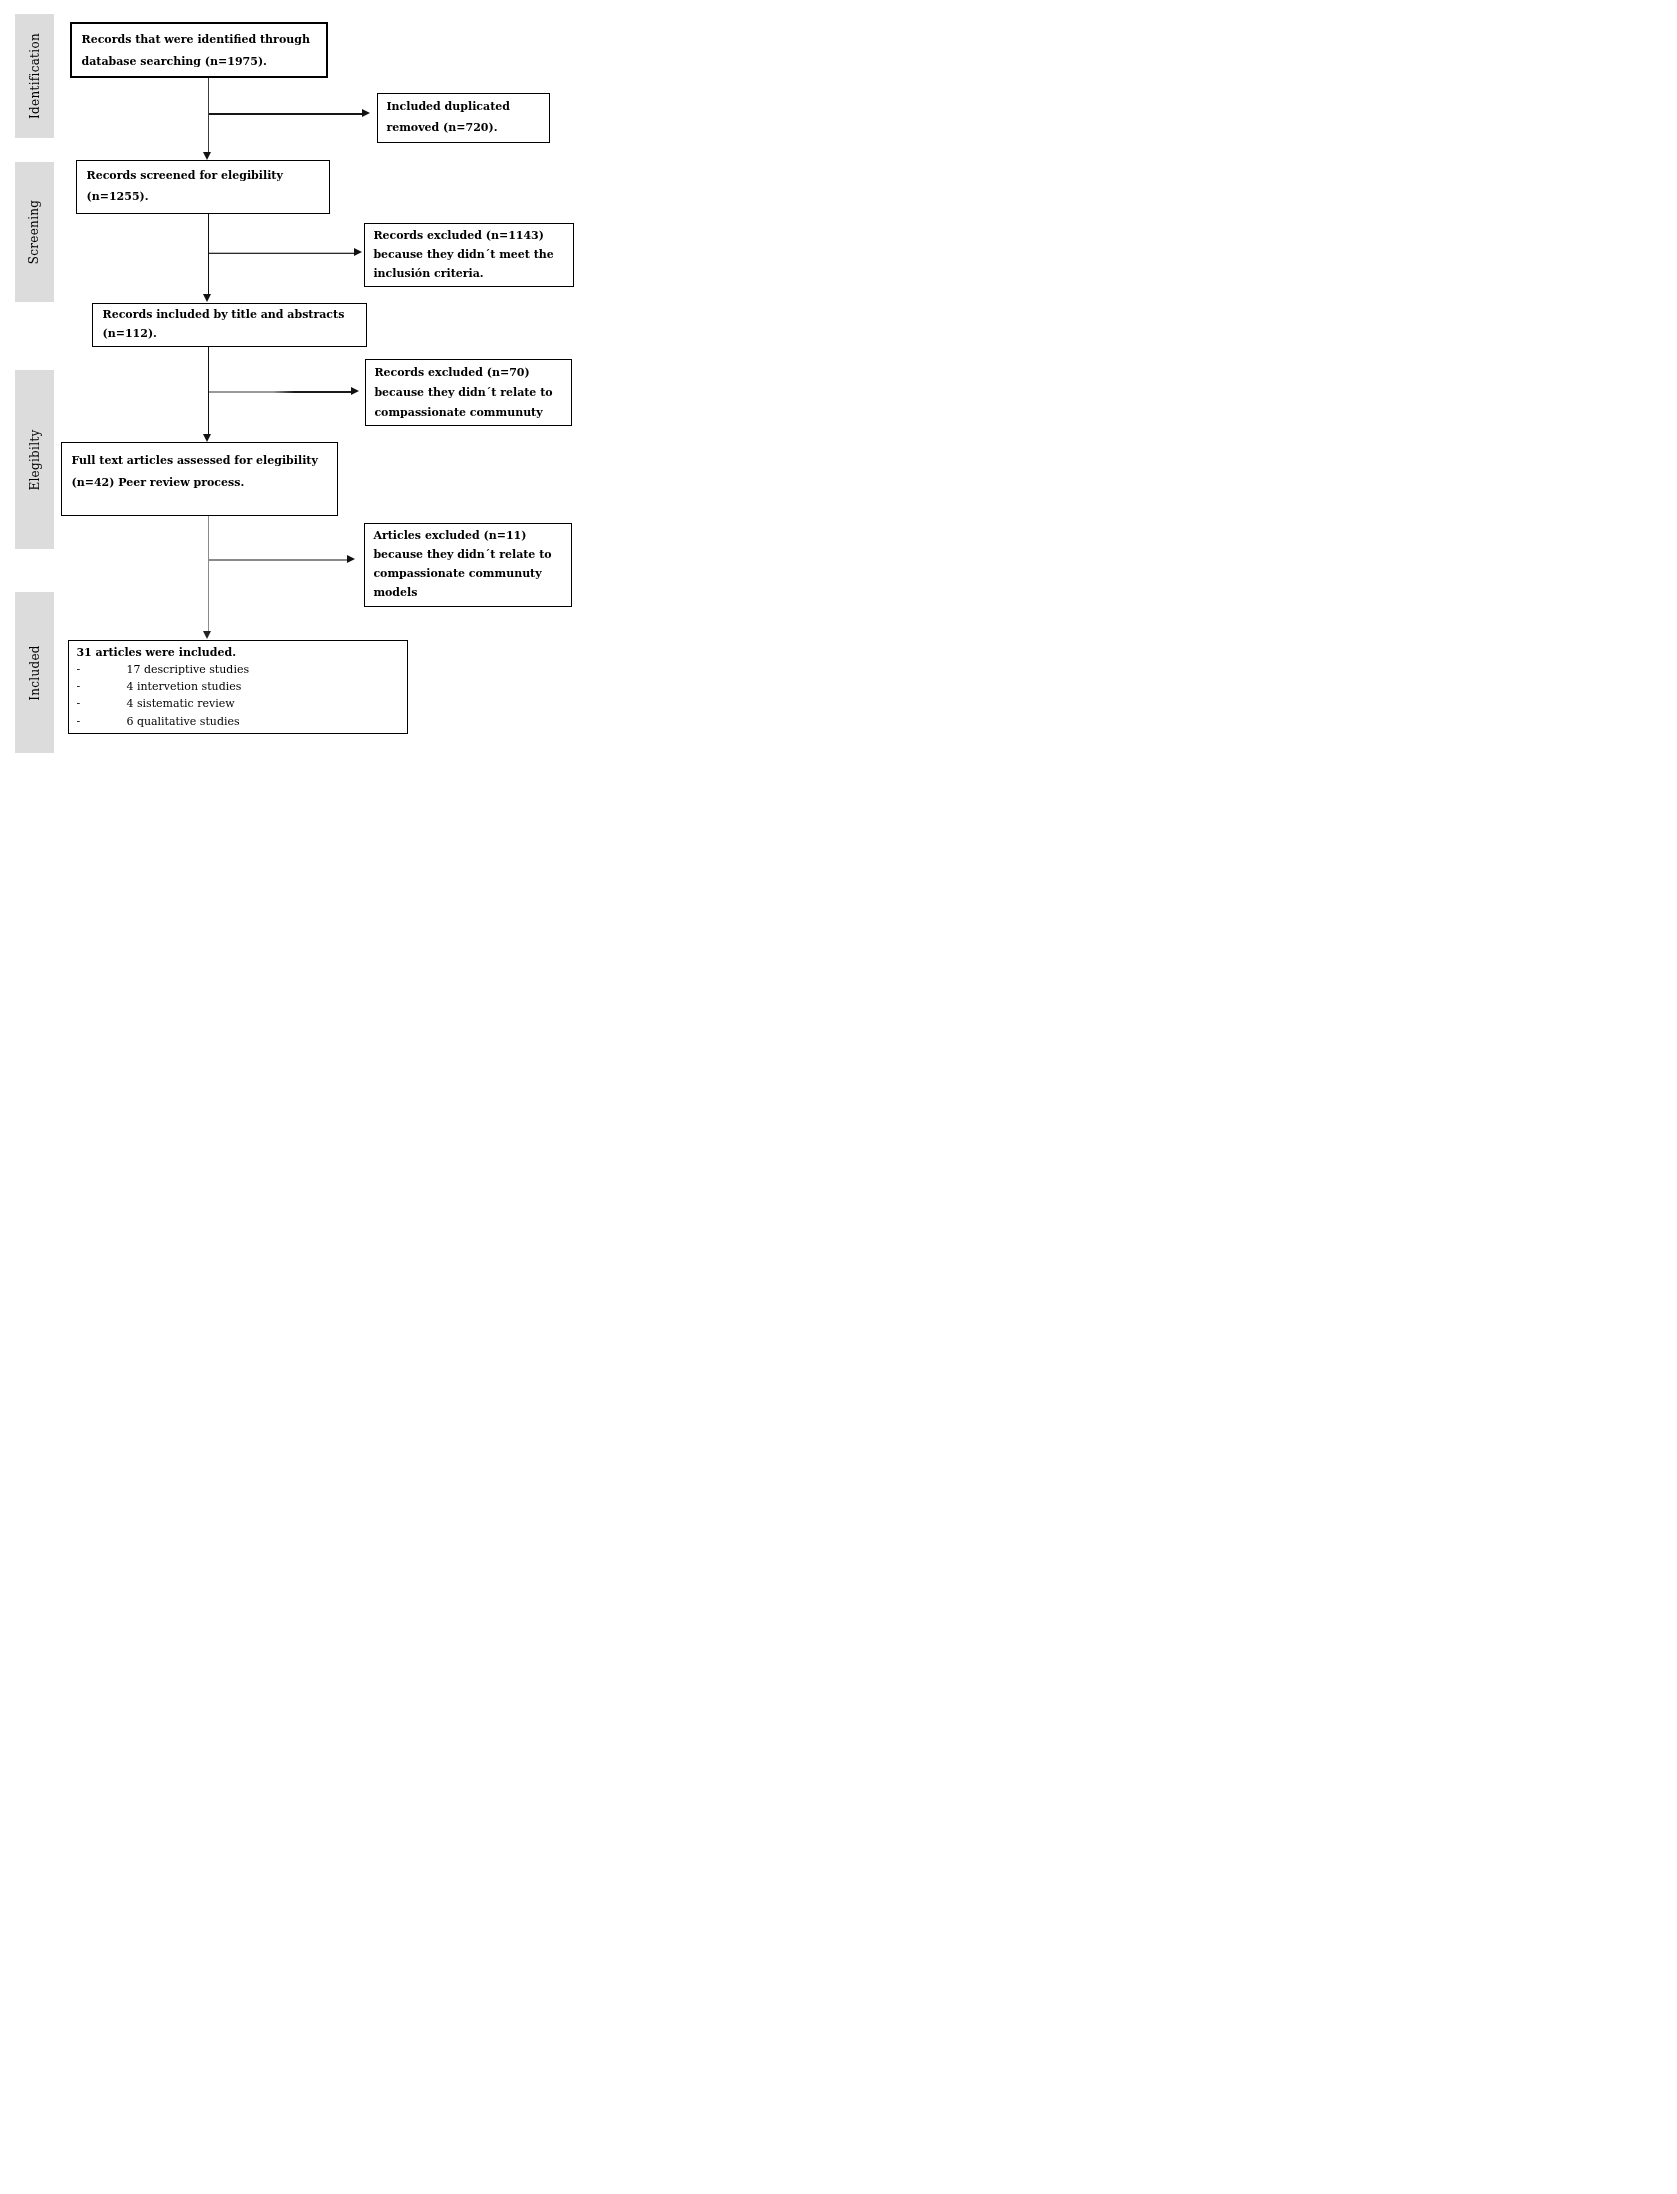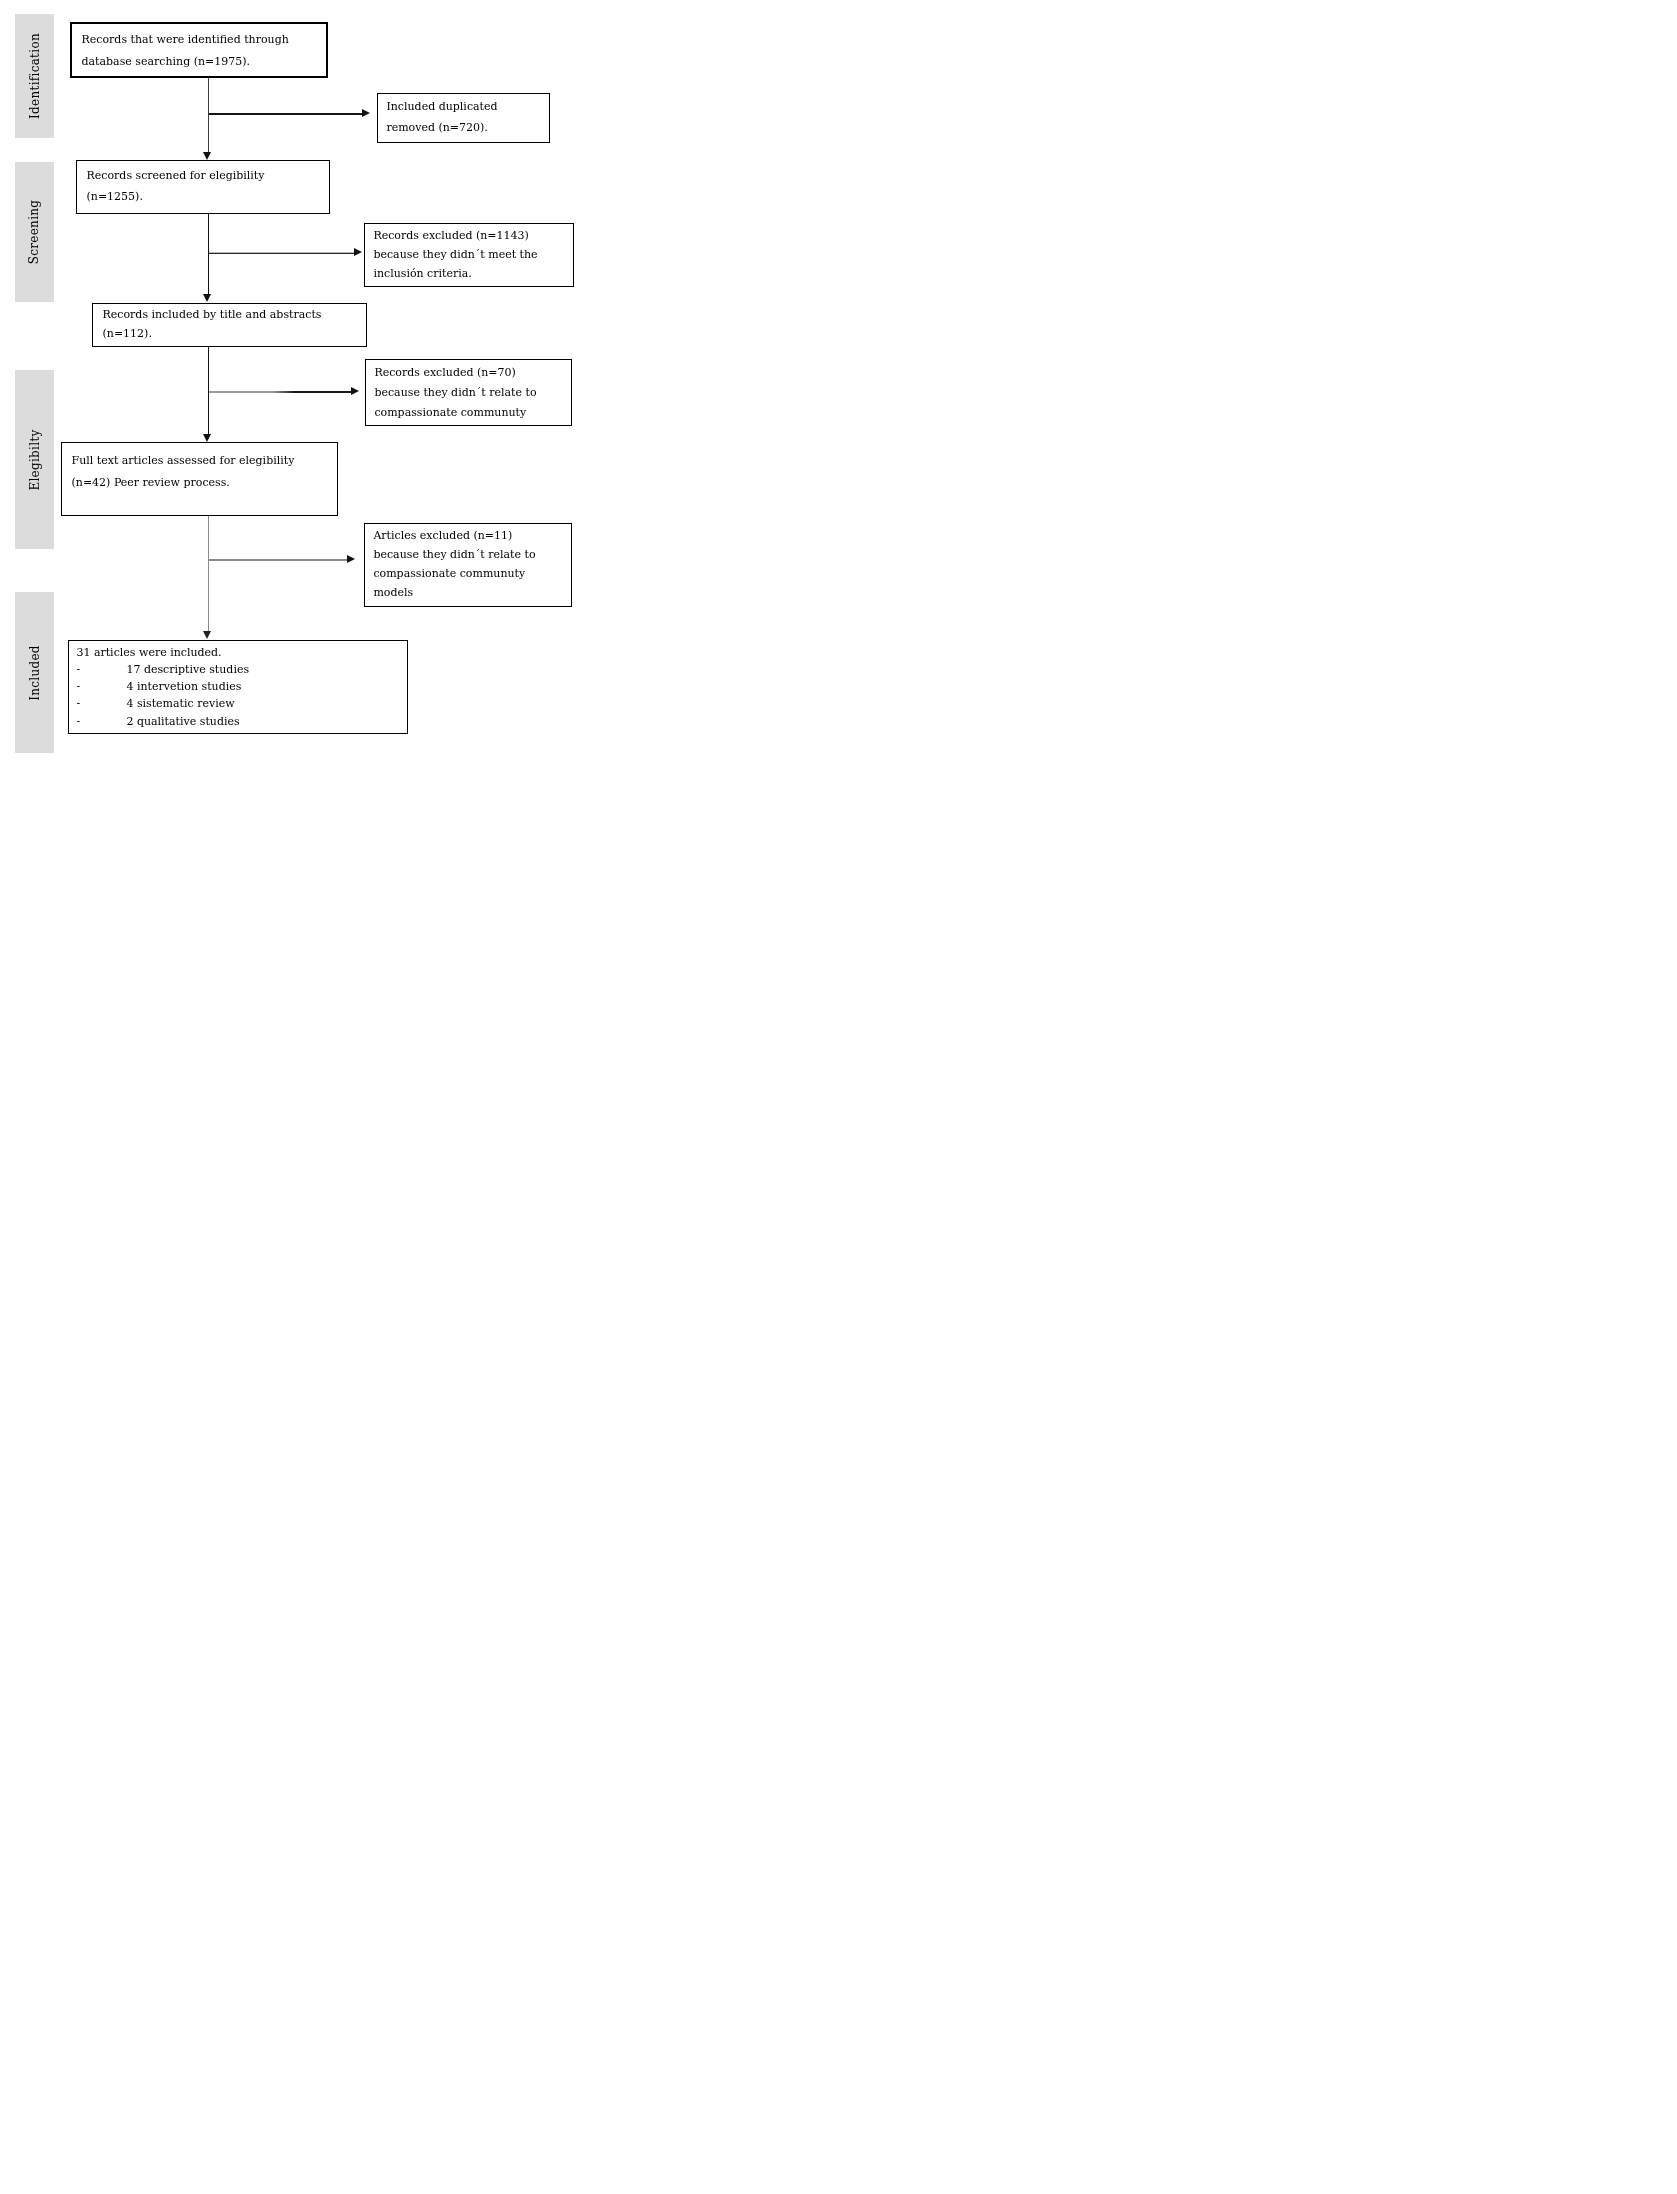--- a/index.html
+++ b/index.html
@@ -35,21 +35,21 @@
     letter-spacing: 0.3px;
   }
 
   
   .fbox {
     position: absolute;
     border: 1.6px solid #000000;
     background: #ffffff;
     font-size: 11px;
   }
-  .fbox .line { display: block; }
+  .fbox .line { display: block; font-weight: bold; }
 
   
   .bullet { display: flex; }
   .bullet .marker { width: 50px; flex: none; }
 
   
   .vline, .hline { position: absolute; }
   .vline { width: 1.1px; }
   .hline { height: 1.6px; }
   .ah-down {
@@ -114,21 +114,21 @@
     <div class="bullet">
       <span class="marker">-</span>
       <span>4 intervetion studies</span>
     </div>
     <div class="bullet">
       <span class="marker">-</span>
       <span>4 sistematic review</span>
     </div>
     <div class="bullet">
       <span class="marker">-</span>
-      <span>2 qualitative studies</span>
+      <span>6 qualitative studies</span>
     </div>
   </div>
 
   <div class="fbox" style="left:377px;top:93px;width:173px;height:50px;padding:3.2px 16px 3.2px 8.4px;line-height:1.85;">
     <span class="line">Included duplicated</span>
     <span class="line">removed (n=720).</span>
   </div>
 
   <div class="fbox" style="left:364px;top:223px;width:210px;height:64px;padding:2.1px 11.6px 2.1px 8.4px;line-height:19px;">
     <span class="line">Records excluded (n=1143)</span>

